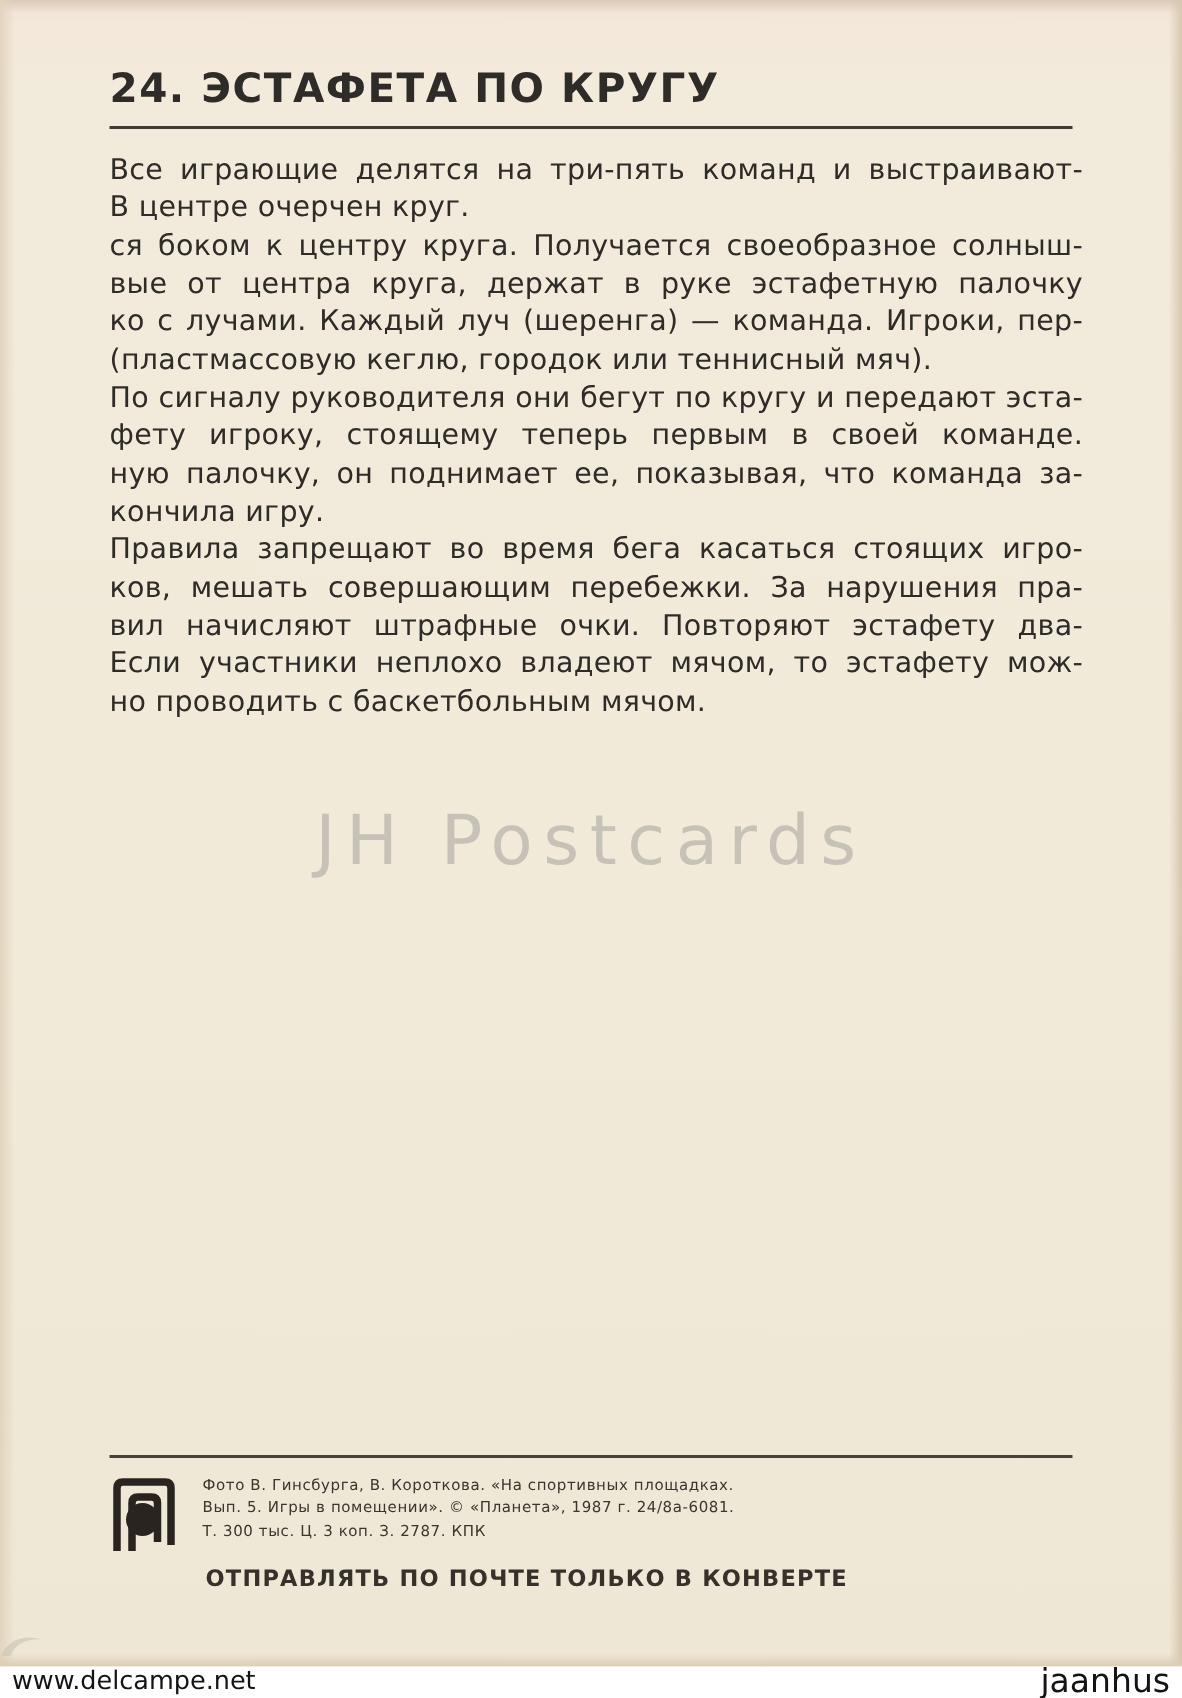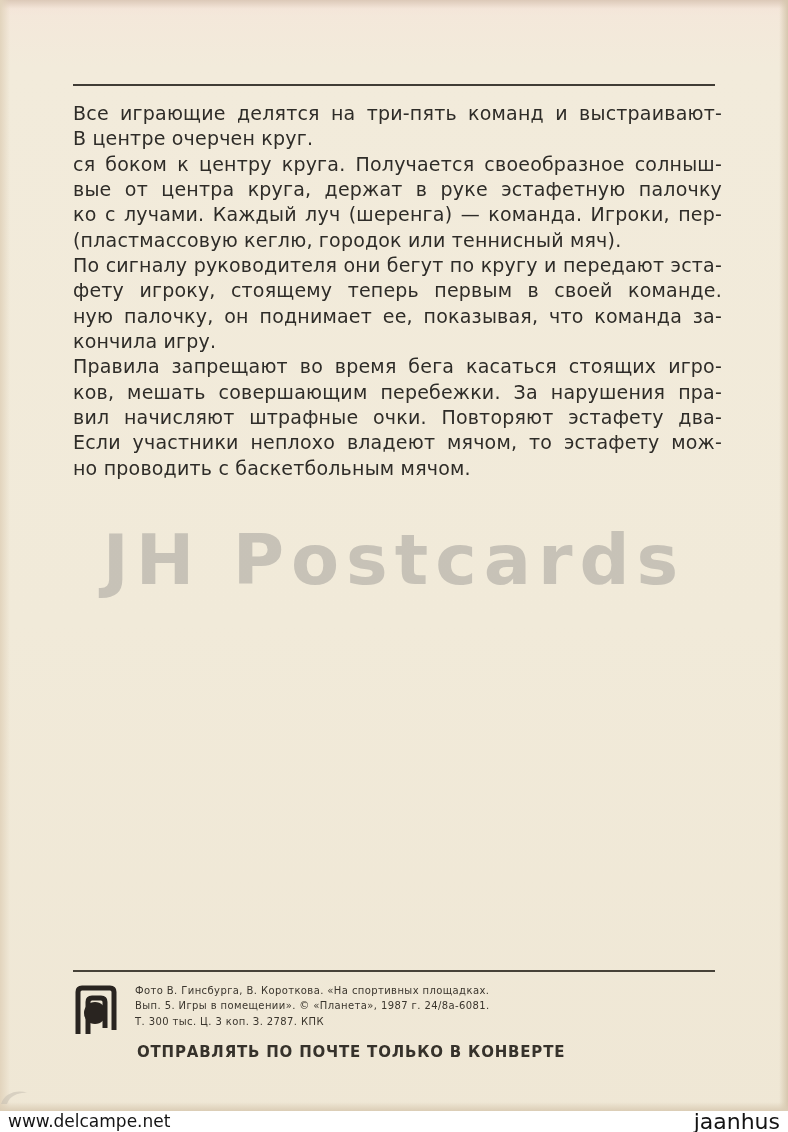--- a/index.html
+++ b/index.html
@@ -35,21 +35,21 @@
   .body-text{
     position:absolute;left:73px;top:101px;width:649px;
     font-size:19px;line-height:25.35px;color:#2e2c28;
     letter-spacing:0.2px;
   }
   .body-line{text-align:justify;text-align-last:justify;white-space:normal;}
   .body-line.last{text-align-last:left;}
 
   .watermark{
     position:absolute;left:0;right:0;top:520px;height:80px;line-height:80px;
-    text-align:center;font-size:70px;letter-spacing:7px;font-weight:700;
+    text-align:center;font-size:46px;letter-spacing:7px;font-weight:400;
     color:rgba(148,146,142,0.45);white-space:nowrap;pointer-events:none;
   }
 
   .imprint-rule{
     position:absolute;left:73px;top:970px;width:642px;height:2px;background:#474238;
   }
   .publisher-logo{position:absolute;left:74px;top:984px;width:44px;height:50px;}
   .imprint-lines{
     position:absolute;left:135px;top:983px;
     font-size:10px;line-height:15.3px;font-weight:400;
@@ -76,20 +76,21 @@
 </head>
 <body>
 
 <div class="card">
 
   <div class="edge edge-top"></div>
   <div class="edge edge-left"></div>
   <div class="edge edge-right"></div>
   <div class="edge edge-bottom"></div>
 
+  <div class="title">24. ЭСТАФЕТА ПО КРУГУ</div>
   <div class="title-rule"></div>
 
   <div class="body-text">
       <div class="body-line">Все играющие делятся на три-пять команд и выстраивают-</div>
       <div class="body-line last">В центре очерчен круг.</div>
       <div class="body-line">ся боком к центру круга. Получается своеобразное солныш-</div>
       <div class="body-line">вые от центра круга, держат в руке эстафетную палочку</div>
       <div class="body-line">ко с лучами. Каждый луч (шеренга) — команда. Игроки, пер-</div>
       <div class="body-line last">(пластмассовую кеглю, городок или теннисный мяч).</div>
       <div class="body-line">По сигналу руководителя они бегут по кругу и передают эста-</div>

